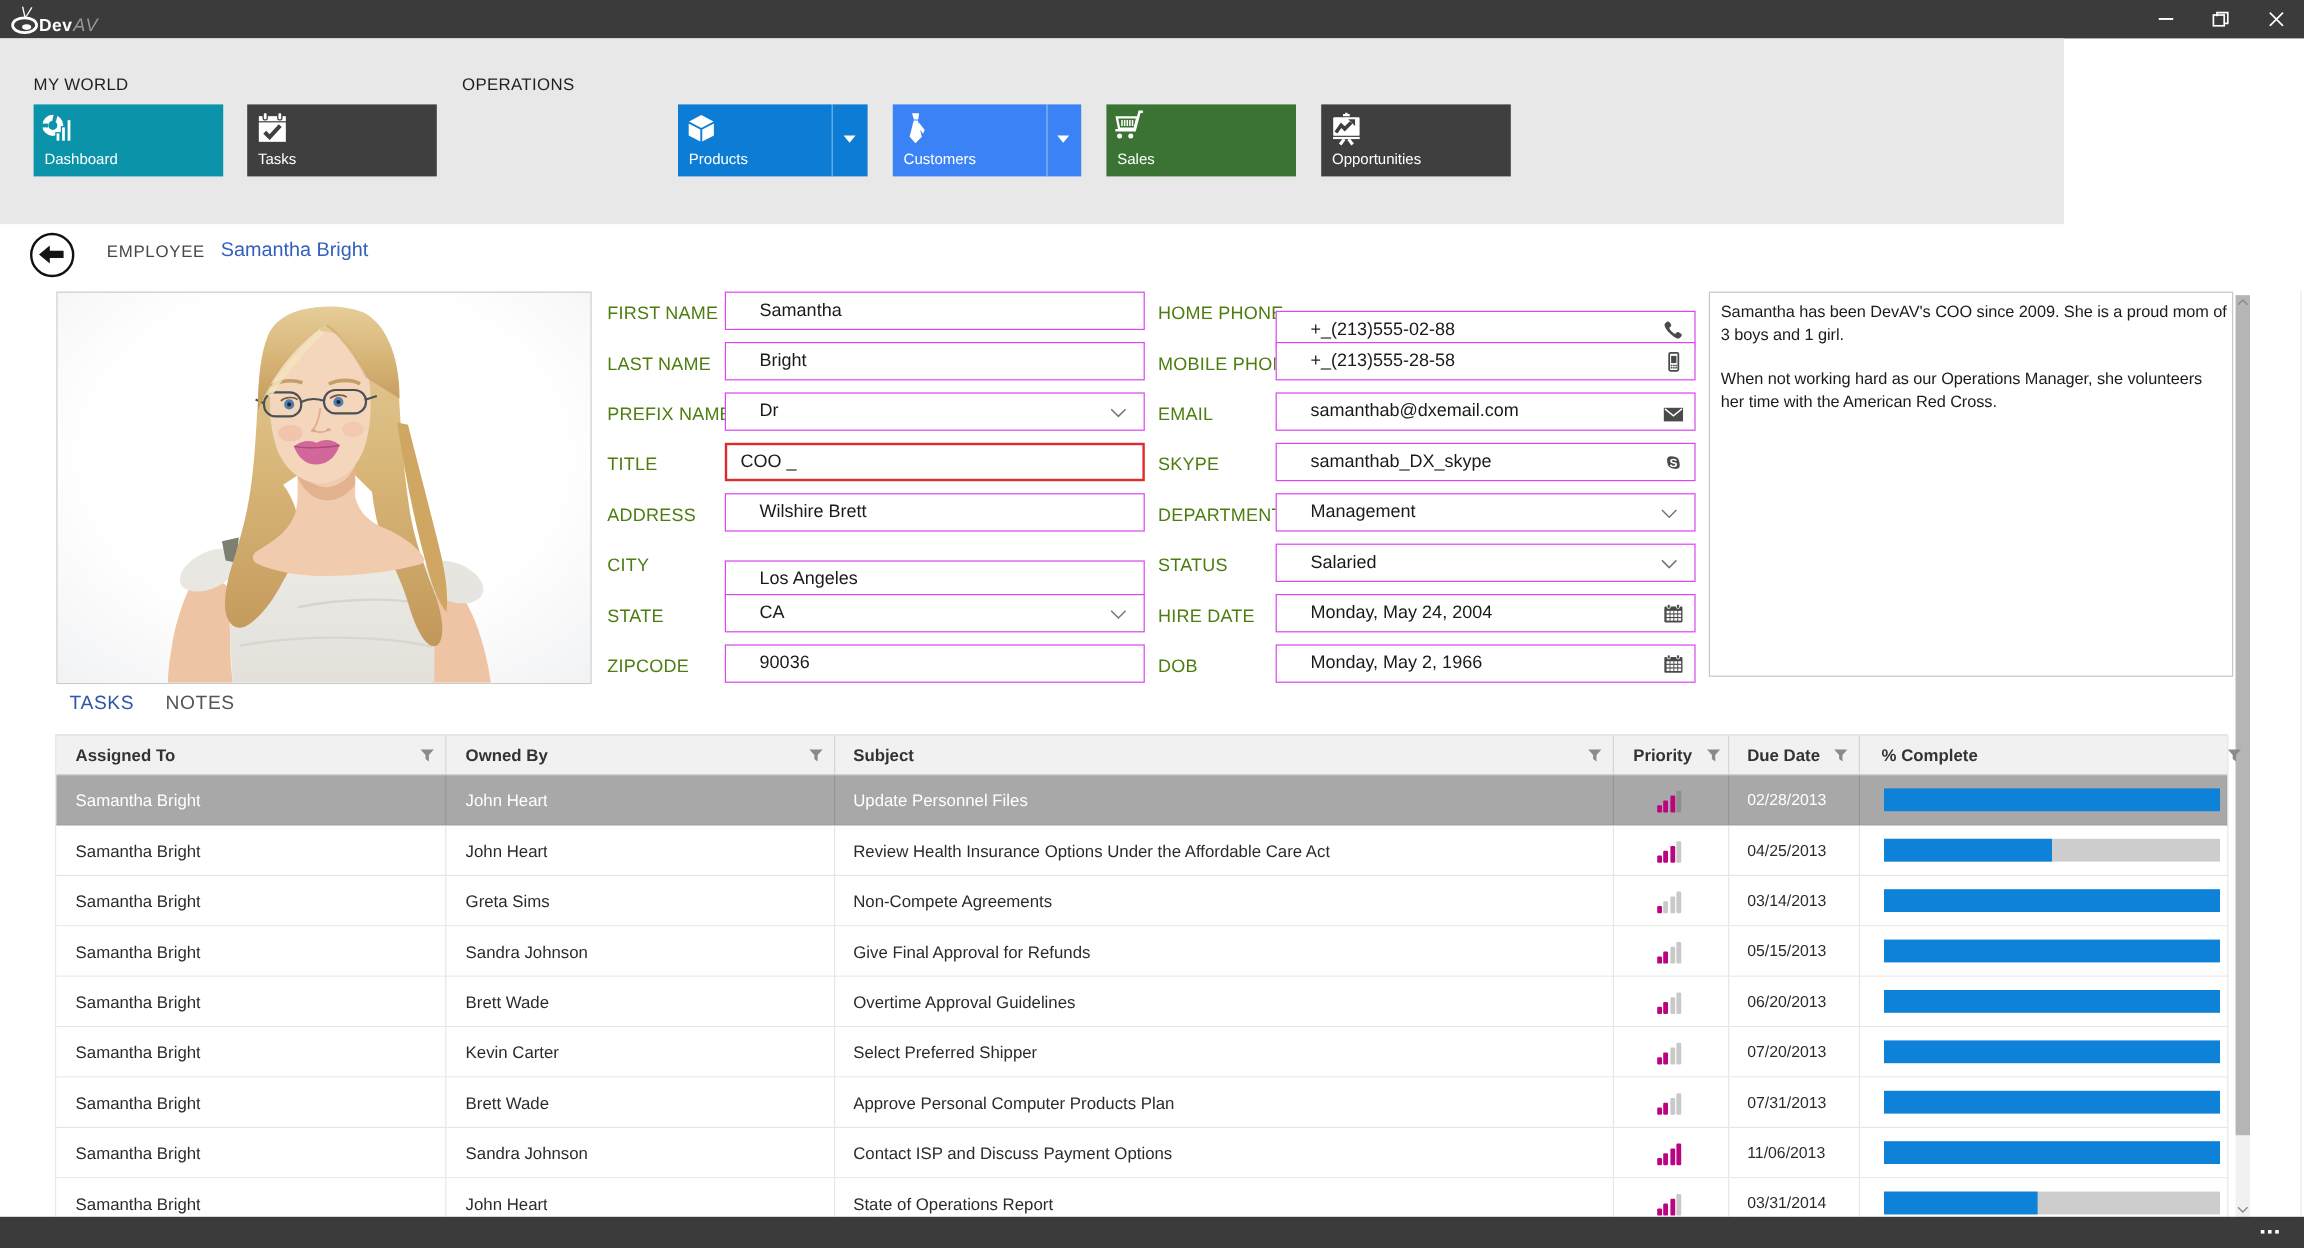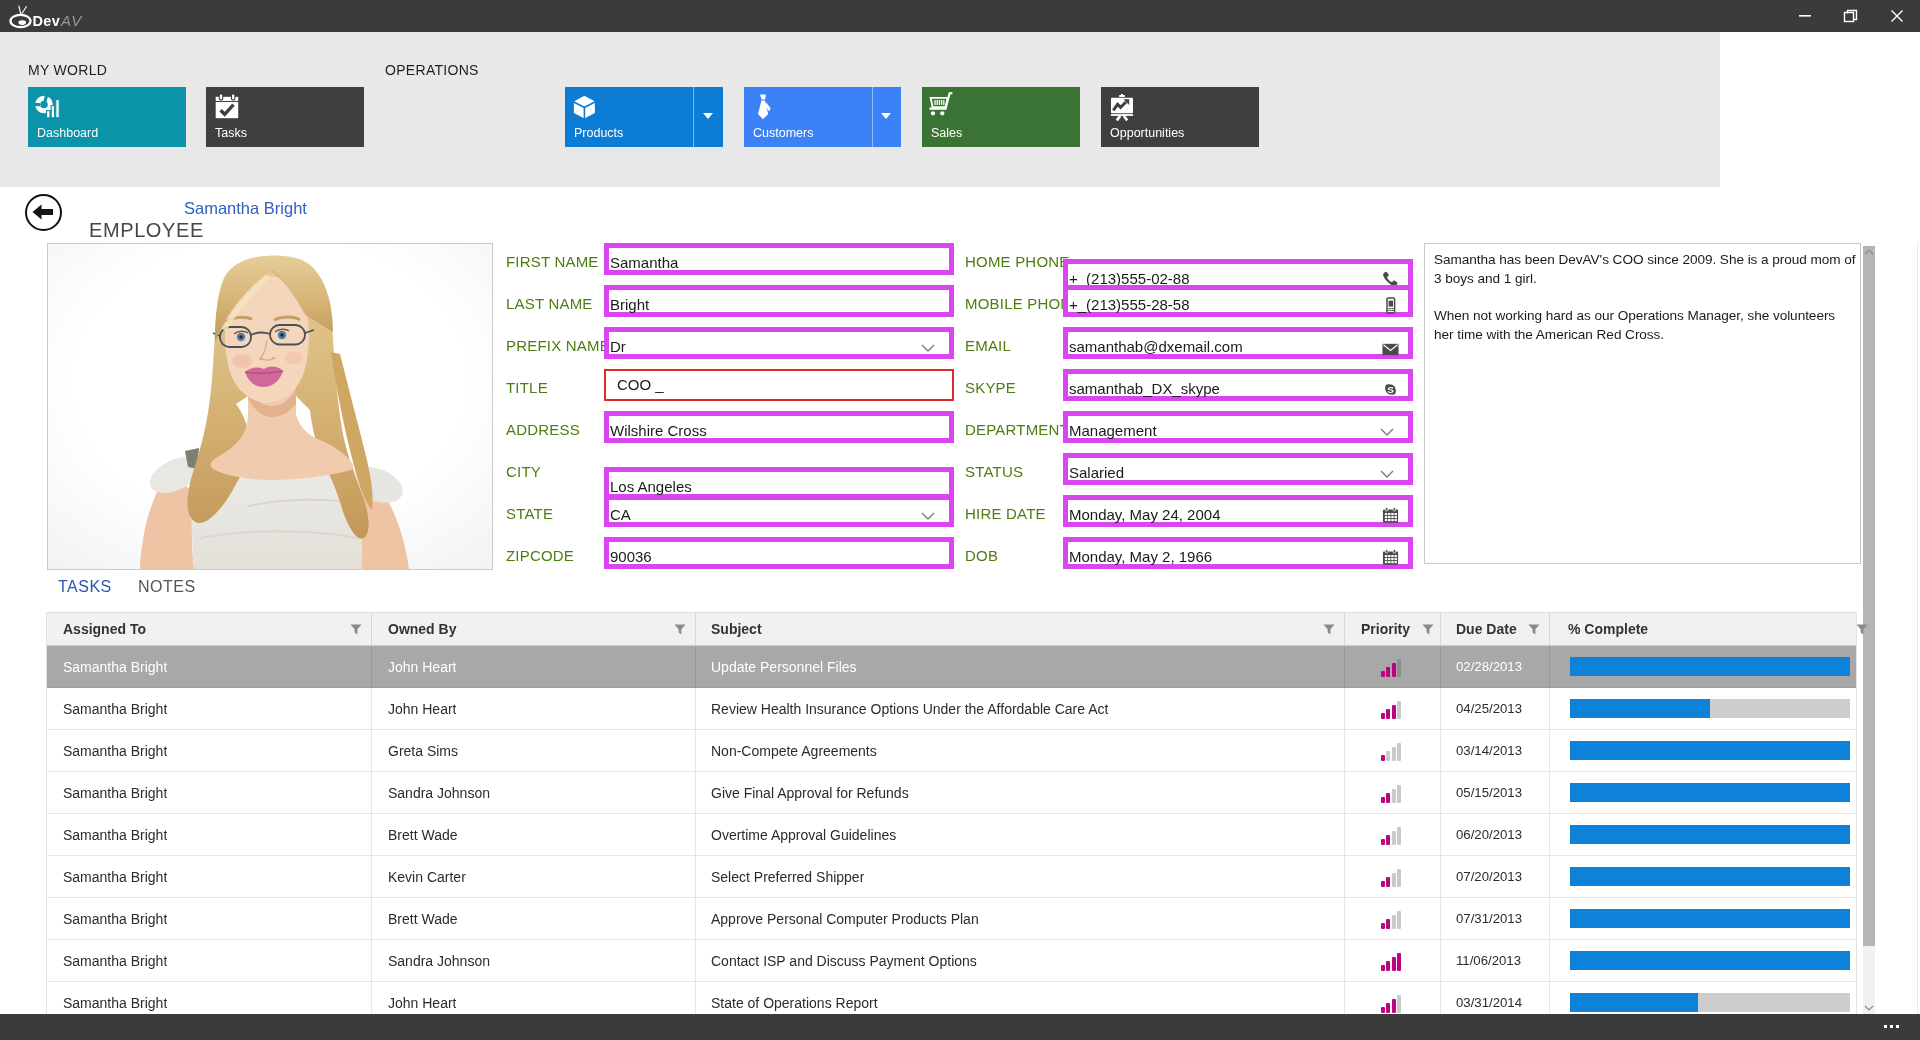--- a/index.html
+++ b/index.html
@@ -9,21 +9,21 @@
 #titlebar { position:absolute; left:0; top:0; width:1920px; height:32px; background:#3b3b3b; }
 #nav { position:absolute; left:0; top:32px; width:1720px; height:155px; background:#e8e8e8; }
 .navlabel { position:absolute; top:30px; font-size:14px; color:#1f1f1f; letter-spacing:0.3px; }
 .tile { position:absolute; top:55px; width:158px; height:60px; color:#fff; }
 .tile .lbl { position:absolute; left:9px; top:39px; font-size:12.5px; color:#fff; }
 .tile .ticon { position:absolute; left:8px; top:8px; }
 .tsep { position:absolute; top:0; width:1px; height:60px; background:rgba(255,255,255,0.45); }
 .tarrow { position:absolute; top:26px; width:0; height:0; border-left:5px solid transparent; border-right:5px solid transparent; border-top:6px solid #fff; }
 #content { position:absolute; left:0; top:187px; width:1920px; height:827px; background:#fff; }
 .formlabel { position:absolute; font-size:15px; color:#4d7c0f; letter-spacing:0.2px; }
-.input { position:absolute; width:350px; height:32px; border:5px solid #d946ef; background:#fff; font-size:15px; color:#1a1a1a; line-height:30px; padding-left:1px; }
+.input { position:absolute; width:350px; height:32px; border:1px solid #d946ef; background:#fff; font-size:15px; color:#1a1a1a; line-height:30px; padding-left:28px; }
 .chev { position:absolute; right:14px; top:12px; }
 .ricon { position:absolute; right:9px; top:7px; width:17px; height:17px; }
 .prio { position:absolute; left:1334px; top:13px; width:21px; height:18px; }
 .prio i { position:absolute; bottom:0; width:4px; border-radius:1px; }
 .prio .b1 { left:0;    height:6px; }
 .prio .b2 { left:5.3px;  height:10px; }
 .prio .b3 { left:10.6px; height:14px; }
 .prio .b4 { left:15.9px; height:18px; }
 .mg { background:#bb0480; }
 .gy { background:#c9c9c9; }
@@ -131,21 +131,21 @@
     <div class="lbl">Opportunities</div>
     </div>
 </div>
 <div id="content">
 
   <div class="abs" style="left:25px; top:7px; width:37px; height:37px; border:2.5px solid #111; border-radius:50%; background:#fff;">
     <svg style="position:absolute; left:5px; top:7px;" width="22" height="18" viewBox="0 0 22 18">
         <path d="M0.5 9 L9.5 1.5 V6 H21 V12 H9.5 V16.5 Z" fill="#151515"></path>
       </svg>
   </div>
-  <div class="abs" style="left:89px; top:32px; font-size:20px; color:#474747; letter-spacing:0.6px;">EMPLOYEE</div>
+  <div class="abs" style="left:89px; top:14px; font-size:14px; color:#474747; letter-spacing:0.6px;">EMPLOYEE</div>
   <div class="abs" style="left:184px; top:12px; font-size:16.5px; color:#3060c0;">Samantha Bright</div>
 
   <div id="photobox" class="abs" style="left:47px; top:56px; width:446px; height:327px; border:1px solid #c9c9c9; background:#fff;">
   <svg width="444" height="325" viewBox="0 0 444 325">
     <defs>
       <linearGradient id="gh" x1="0" y1="0" x2="0" y2="1">
         <stop offset="0" stop-color="#e6cd99"></stop>
             <stop offset="0.5" stop-color="#d7b577"></stop>
             <stop offset="1" stop-color="#c2985a"></stop>
       </linearGradient>
@@ -209,21 +209,21 @@
   <div class="formlabel" style="left:506px; top:234px;">ADDRESS</div>
   <div class="formlabel" style="left:506px; top:276px;">CITY</div>
   <div class="formlabel" style="left:506px; top:318px;">STATE</div>
   <div class="formlabel" style="left:506px; top:360px;">ZIPCODE</div>
   <div class="input" style="left:604px; top:56px;">Samantha</div>
   <div class="input" style="left:604px; top:98px;">Bright</div>
   <div class="input" style="left:604px; top:140px;">Dr<svg class="chev" width="14" height="8" viewBox="0 0 14 8">
         <path d="M1 1 L7 7 L13 1" fill="none" stroke="#777" stroke-width="1.3"></path>
       </svg></div>
   <div class="input" style="left:604px; top:182px; border:2px solid #dd2c2c; line-height:28px; padding-left:11px;">COO _</div>
-  <div class="input" style="left:604px; top:224px;">Wilshire Cross</div>
+  <div class="input" style="left:604px; top:224px;">Wilshire Brett</div>
   <div class="input" style="left:604px; top:280px;">Los Angeles</div>
   <div class="input" style="left:604px; top:308px;">CA<svg class="chev" width="14" height="8" viewBox="0 0 14 8">
         <path d="M1 1 L7 7 L13 1" fill="none" stroke="#777" stroke-width="1.3"></path>
       </svg></div>
   <div class="input" style="left:604px; top:350px;">90036</div>
 
   <div class="formlabel" style="left:965px; top:66px;">HOME PHONE</div>
   <div class="formlabel" style="left:965px; top:108px;">MOBILE PHONE</div>
   <div class="formlabel" style="left:965px; top:150px;">EMAIL</div>
   <div class="formlabel" style="left:965px; top:192px;">SKYPE</div>

